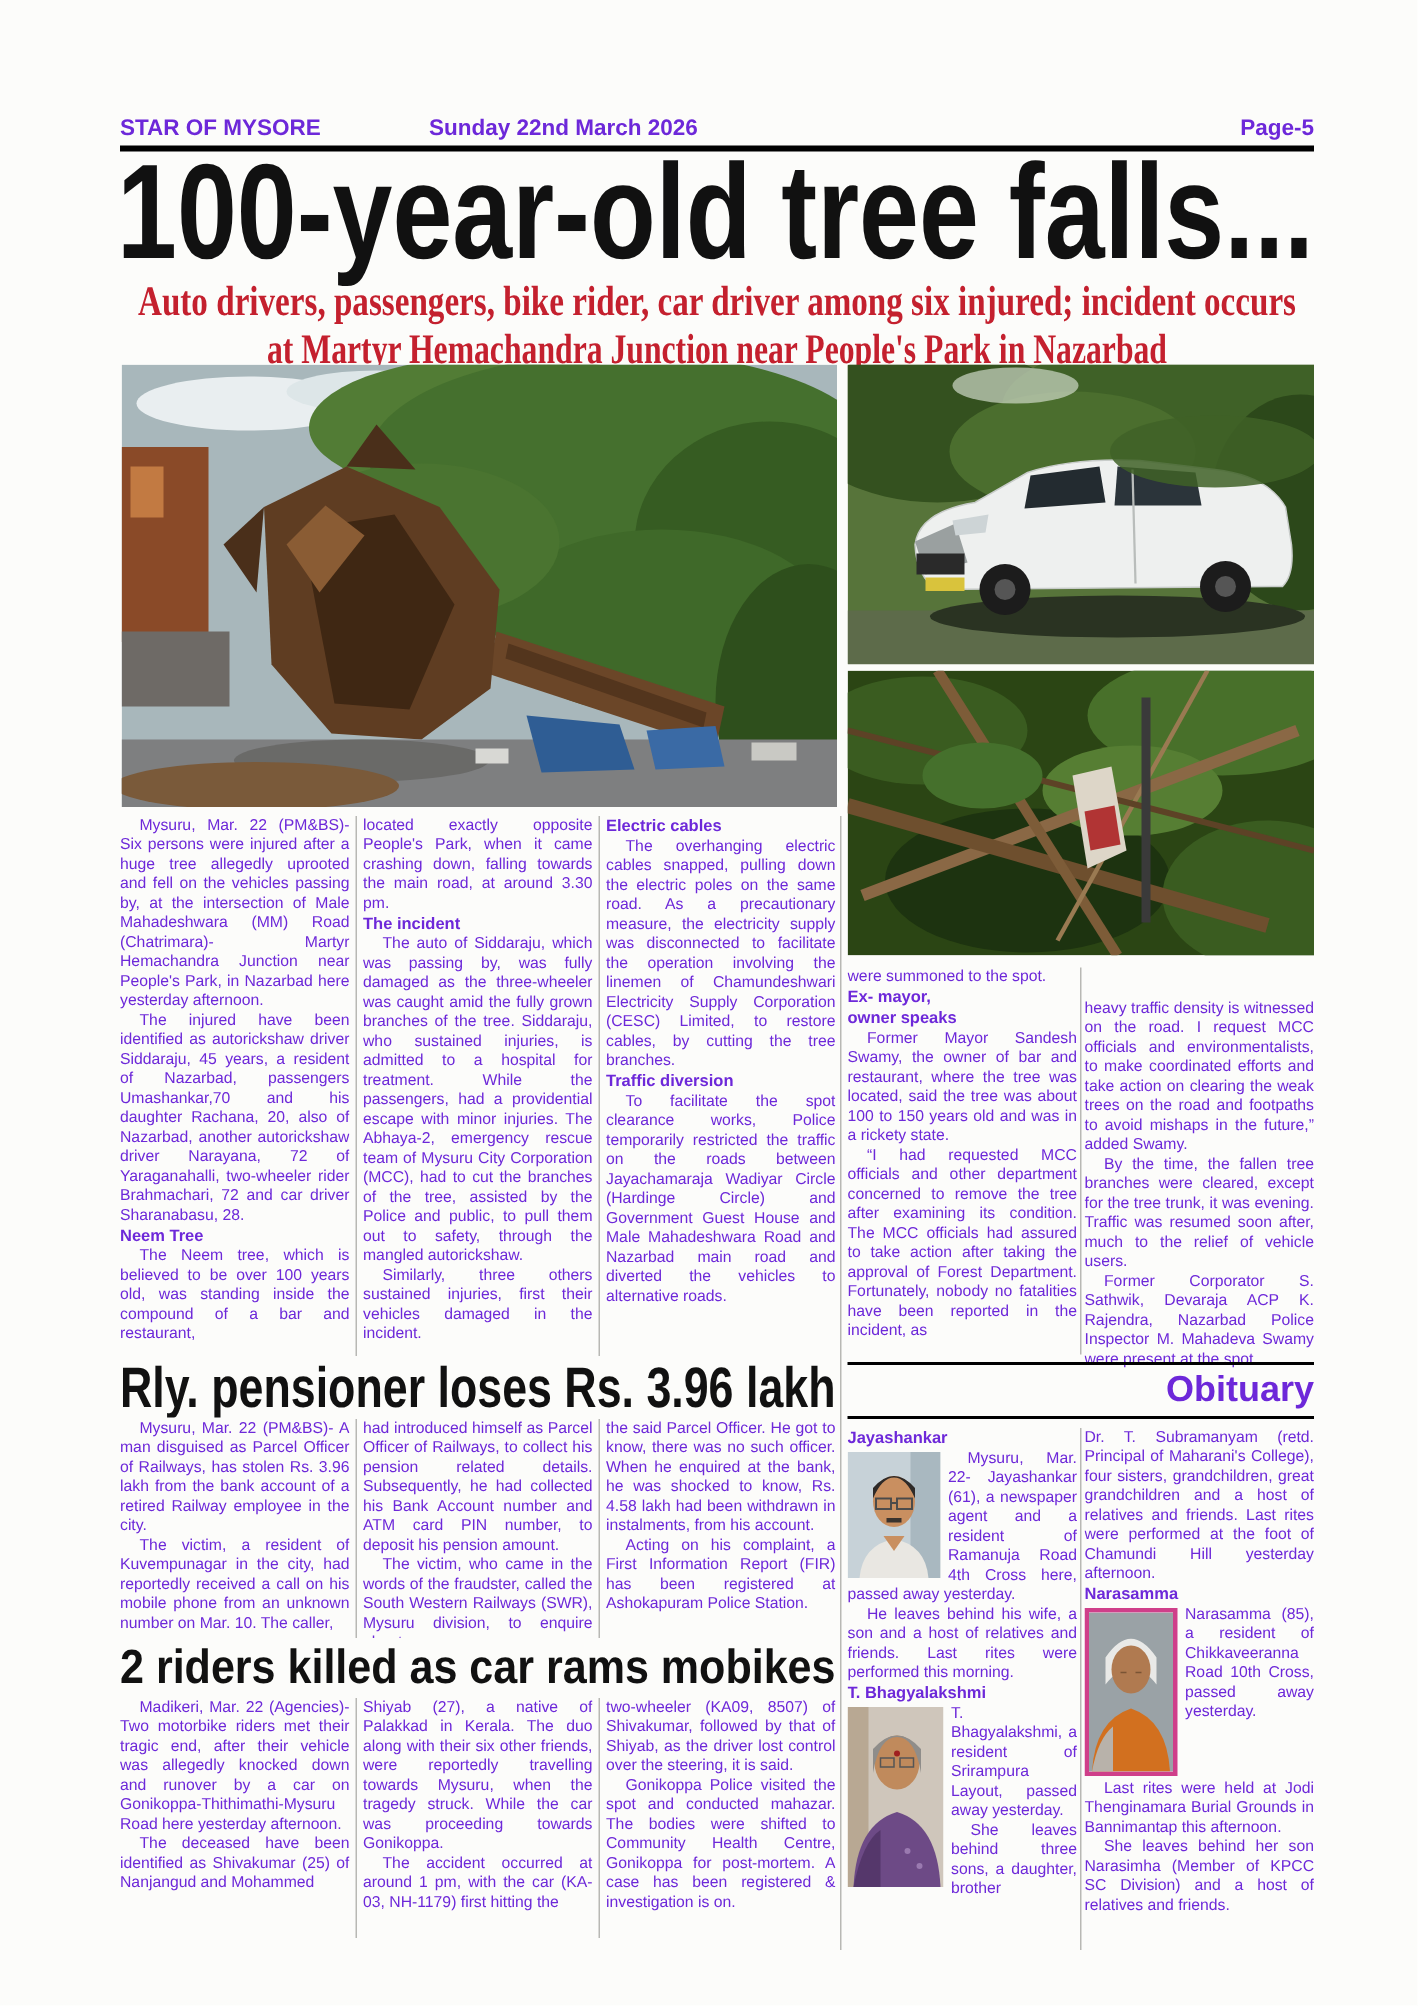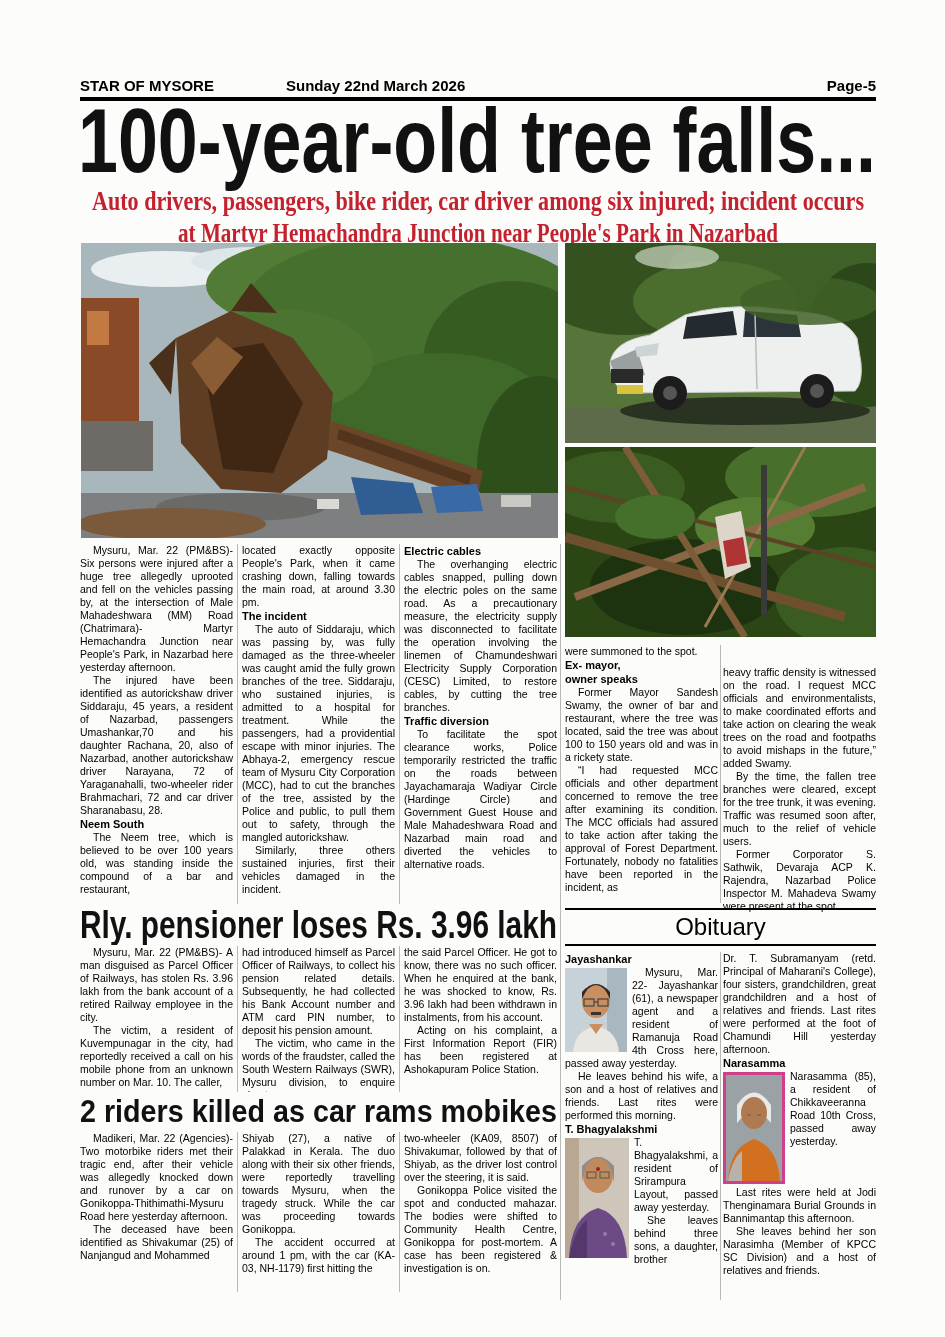--- a/index.html
+++ b/index.html
@@ -1,17 +1,17 @@
 <!DOCTYPE html>
 <html><head>
 <meta charset="utf-8">
 <style>
   html,body{margin:0;padding:0;background:#ffffff;}
   .page{position:relative;width:945px;height:1337px;background:#fcfcfa;
-        font-family:"Liberation Sans",sans-serif;color:#000000;overflow:hidden;}
+        font-family:"Liberation Sans",sans-serif;color:#6d28d9;overflow:hidden;}
 
   
   .masthead{position:absolute;left:80px;top:77px;width:796px;height:20px;
             border-bottom:4px solid #000;font-weight:bold;font-size:15px;}
   .masthead .mh-title{position:absolute;left:0;top:0;}
   .masthead .mh-date{position:absolute;left:206px;top:0;}
   .masthead .mh-page{position:absolute;right:0;top:0;}
 
   svg text{font-family:"Liberation Sans",sans-serif;}
   .serif text{font-family:"Liberation Serif",serif;}
@@ -27,21 +27,21 @@
            text-indent:0 !important;}
 
   .rule-v{position:absolute;width:1px;background:#b8b8b4;}
 
   .photo{position:absolute;overflow:hidden;}
   .photo svg{display:block;}
 
   
   .obit-title{position:absolute;left:565px;top:908px;width:311px;height:34px;
               border-top:2px solid #000;border-bottom:2px solid #000;
-              text-align:center;font-size:24px;font-weight:normal;line-height:34px;}
+              text-align:right;font-size:24px;font-weight:bold;line-height:34px;}
   .portrait{float:left;margin:2px 5px 2px 0;}
   .portrait svg{display:block;}
   .portrait.pinkframe{border:3px solid #cf3f8a;}
   p.clr{clear:both;}
 </style>
 </head>
 <body>
 
 <div class="page">
 
@@ -133,21 +133,21 @@
       <rect x="196" y="18" width="6" height="150" fill="#3a3a3a"></rect>
       <path d="M150,70 L176,64 L186,120 L160,132 Z" fill="#ddd6c8"></path>
       <path d="M158,94 L178,90 L182,116 L162,120 Z" fill="#b13434"></path>
       <ellipse cx="90" cy="70" rx="40" ry="22" fill="#45702c"></ellipse>
     </svg>
   </div>
 
   <div class="bodycol" style="left:80px;top:544px;height:360px;">
     <p class="ind">Mysuru, Mar. 22 (PM&amp;BS)- Six persons were injured after a huge tree allegedly uprooted and fell on the vehicles passing by, at the intersection of Male Mahadeshwara (MM) Road (Chatrimara)- Martyr Hemachandra Junction near People's Park, in Nazarbad here yesterday afternoon.</p>
     <p class="ind">The injured have been identified as autorickshaw driver Siddaraju, 45 years, a resident of Nazarbad, passengers Umashankar,70 and his daughter Rachana, 20, also of Nazarbad, another autorickshaw driver Narayana, 72 of Yaraganahalli, two-wheeler rider Brahmachari, 72 and car driver Sharanabasu, 28.</p>
-    <p class="colhead">Neem South</p>
+    <p class="colhead">Neem Tree</p>
     <p class="ind">The Neem tree, which is believed to be over 100 years old, was standing inside the compound of a bar and restaurant,</p>
   </div>
   <div class="bodycol" style="left:242px;top:544px;height:360px;">
     <p>located exactly opposite People's Park, when it came crashing down, falling towards the main road, at around 3.30 pm.</p>
     <p class="colhead">The incident</p>
     <p class="ind">The auto of Siddaraju, which was passing by, was fully damaged as the three-wheeler was caught amid the fully grown branches of the tree. Siddaraju, who sustained injuries, is admitted to a hospital for treatment. While the passengers, had a providential escape with minor injuries. The Abhaya-2, emergency rescue team of Mysuru City Corporation (MCC), had to cut the branches of the tree, assisted by the Police and public, to pull them out to safety, through the mangled autorickshaw.</p>
     <p class="ind">Similarly, three others sustained injuries, first their vehicles damaged in the incident.</p>
   </div>
   <div class="bodycol" style="left:404px;top:544px;height:360px;">
     <p class="colhead">Electric cables</p>
@@ -174,21 +174,21 @@
   </svg>
   <div class="bodycol" style="left:80px;top:946px;height:146px;">
     <p class="ind">Mysuru, Mar. 22 (PM&amp;BS)- A man disguised as Parcel Officer of Railways, has stolen Rs. 3.96 lakh from the bank account of a retired Railway employee in the city.</p>
     <p class="ind">The victim, a resident of Kuvempunagar in the city, had reportedly received a call on his mobile phone from an unknown number on Mar. 10. The caller,</p>
   </div>
   <div class="bodycol" style="left:242px;top:946px;height:146px;">
     <p>had introduced himself as Parcel Officer of Railways, to collect his pension related details. Subsequently, he had collected his Bank Account number and ATM card PIN number, to deposit his pension amount.</p>
     <p class="ind">The victim, who came in the words of the fraudster, called the South Western Railways (SWR), Mysuru division, to enquire about</p>
   </div>
   <div class="bodycol" style="left:404px;top:946px;height:146px;">
-    <p>the said Parcel Officer. He got to know, there was no such officer. When he enquired at the bank, he was shocked to know, Rs. 3.96 lakh had been withdrawn in instalments, from his account.</p>
+    <p>the said Parcel Officer. He got to know, there was no such officer. When he enquired at the bank, he was shocked to know, Rs. 4.58 lakh had been withdrawn in instalments, from his account.</p>
     <p class="ind">Acting on his complaint, a First Information Report (FIR) has been registered at Ashokapuram Police Station.</p>
   </div>
 
   <svg class="abs" style="left:80px;top:1093px;" width="477" height="36">
     <text x="0" y="29" font-size="32" font-weight="bold" fill="#111" textLength="477" lengthAdjust="spacingAndGlyphs">2 riders killed as car rams mobikes</text>
   </svg>
   <div class="bodycol" style="left:80px;top:1132px;height:160px;">
     <p class="ind">Madikeri, Mar. 22 (Agencies)- Two motorbike riders met their tragic end, after their vehicle was allegedly knocked down and runover by a car on Gonikoppa-Thithimathi-Mysuru Road here yesterday afternoon.</p>
     <p class="ind">The deceased have been identified as Shivakumar (25) of Nanjangud and Mohammed</p>
   </div>

